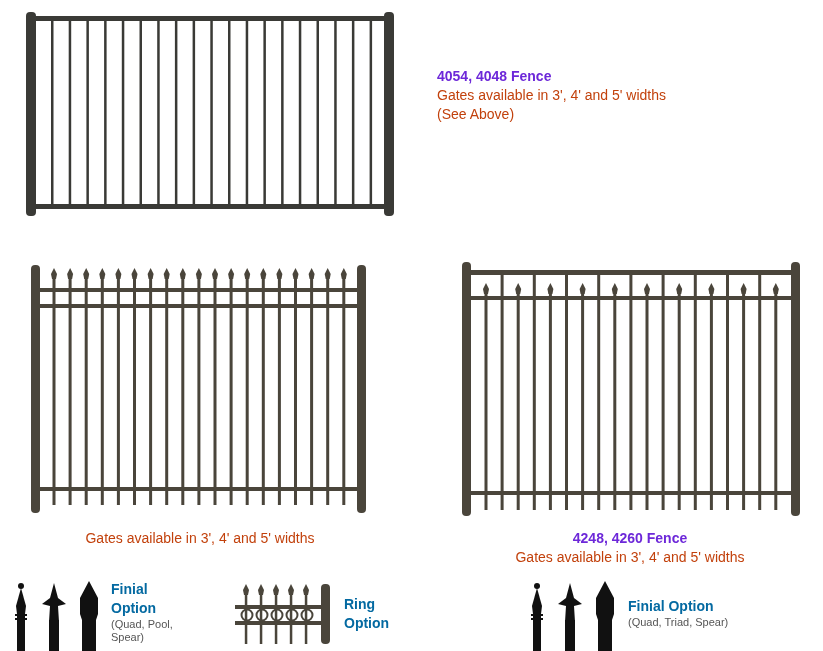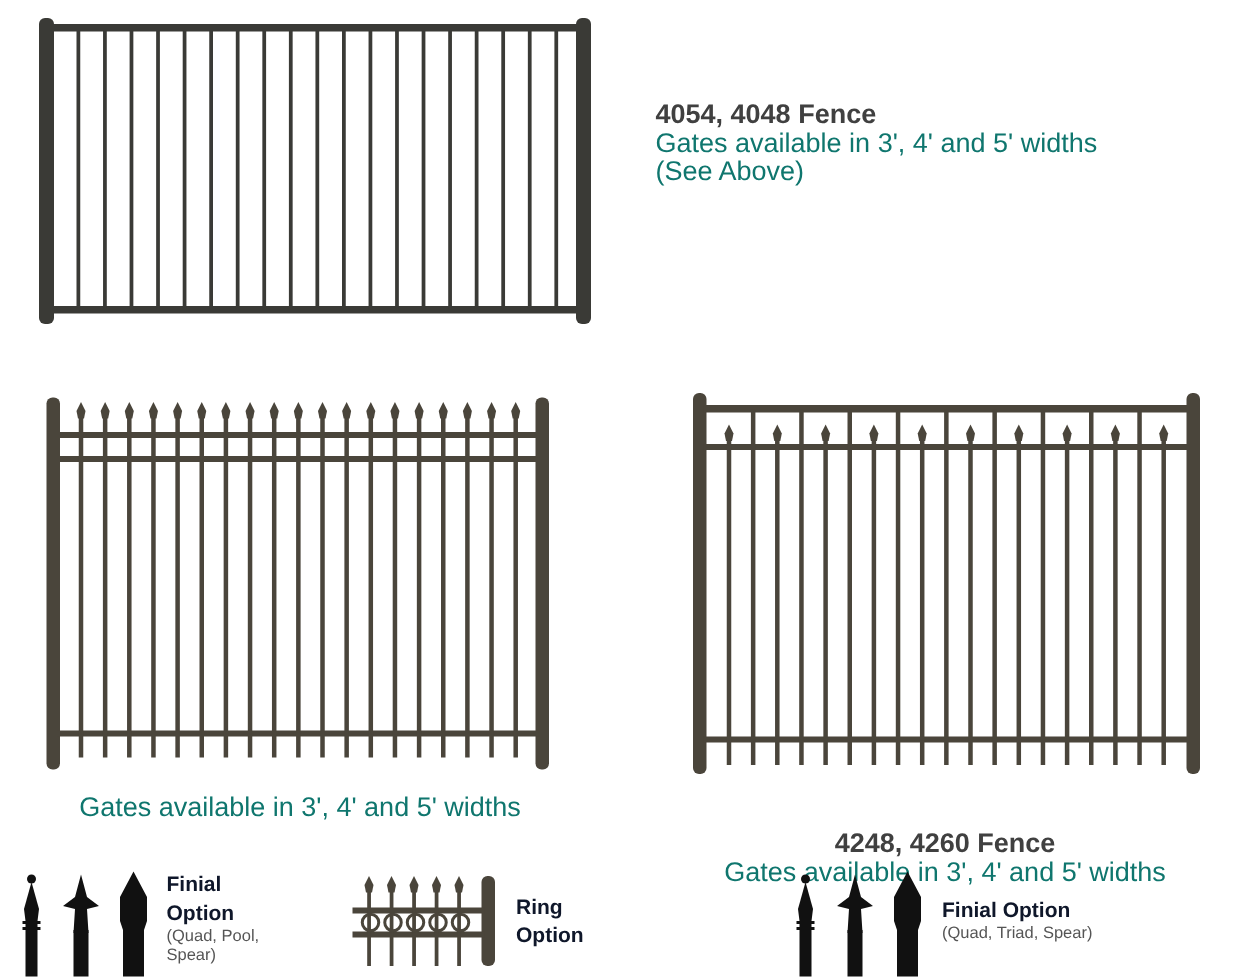--- a/index.html
+++ b/index.html
@@ -1,22 +1,22 @@
 <!DOCTYPE html>
 <html><head>
 <meta charset="utf-8">
 <style>
   html, body { margin:0; padding:0; background:#ffffff; }
   body { width:823px; height:651px; position:relative; overflow:hidden;
          font-family:"Liberation Sans", sans-serif; color:#444444; }
   .abs { position:absolute; }
-  .title { font-weight:bold; font-size:18px; color:#404040; line-height:19px; }
-  .line { font-size:18px; color:#0f766e; line-height:19px; }
+  .title { font-weight:bold; font-size:14px; color:#6d28d9; line-height:19px; }
+  .line { font-size:14px; color:#c2410c; line-height:19px; }
   .center { text-align:center; }
-  .opt-title { font-weight:bold; font-size:14px; color:#0f172a; line-height:19px; }
+  .opt-title { font-weight:bold; font-size:14px; color:#0369a1; line-height:19px; }
   .opt-sub { font-size:11px; color:#555; line-height:13px; }
   svg { position:absolute; overflow:visible; }
 </style>
 </head>
 <body>
 
 <svg style="left:0;top:0;" width="823" height="651">
   <g fill="#3a3a36">
     <rect x="26" y="12" width="10" height="204" rx="4"></rect>
     <rect x="384" y="12" width="10" height="204" rx="4"></rect>
@@ -134,21 +134,21 @@
       <rect x="709.9000000000001" y="292" width="3" height="218"></rect>
       <path d="M711.4000000000001 283 L714.4000000000001 289 L713.4000000000001 294 L709.4000000000001 294 L708.4000000000001 289 Z"></path>
       <rect x="726" y="273" width="3" height="237"></rect>
       <rect x="742.1" y="292" width="3" height="218"></rect>
       <path d="M743.6 283 L746.6 289 L745.6 294 L741.6 294 L740.6 289 Z"></path>
       <rect x="758.2" y="273" width="3" height="237"></rect>
       <rect x="774.3" y="292" width="3" height="218"></rect>
       <path d="M775.8 283 L778.8 289 L777.8 294 L773.8 294 L772.8 289 Z"></path>
     </g>
 </svg>
-<div class="abs center" style="left:470px;top:553px;width:320px;">
+<div class="abs center" style="left:470px;top:529px;width:320px;">
   <div class="title">4248, 4260 Fence</div>
   <div class="line">Gates available in 3', 4' and 5' widths</div>
 </div>
 
 <svg style="left:0;top:0;" width="823" height="651">
   <g fill="#111" id="finA" transform="translate(0,0)">
 
     <circle cx="21" cy="586" r="3"></circle>
     <path d="M21 588 L26 606 L25 614 L17 614 L16 606 Z"></path>
     <rect x="15" y="614" width="12" height="2"></rect>

